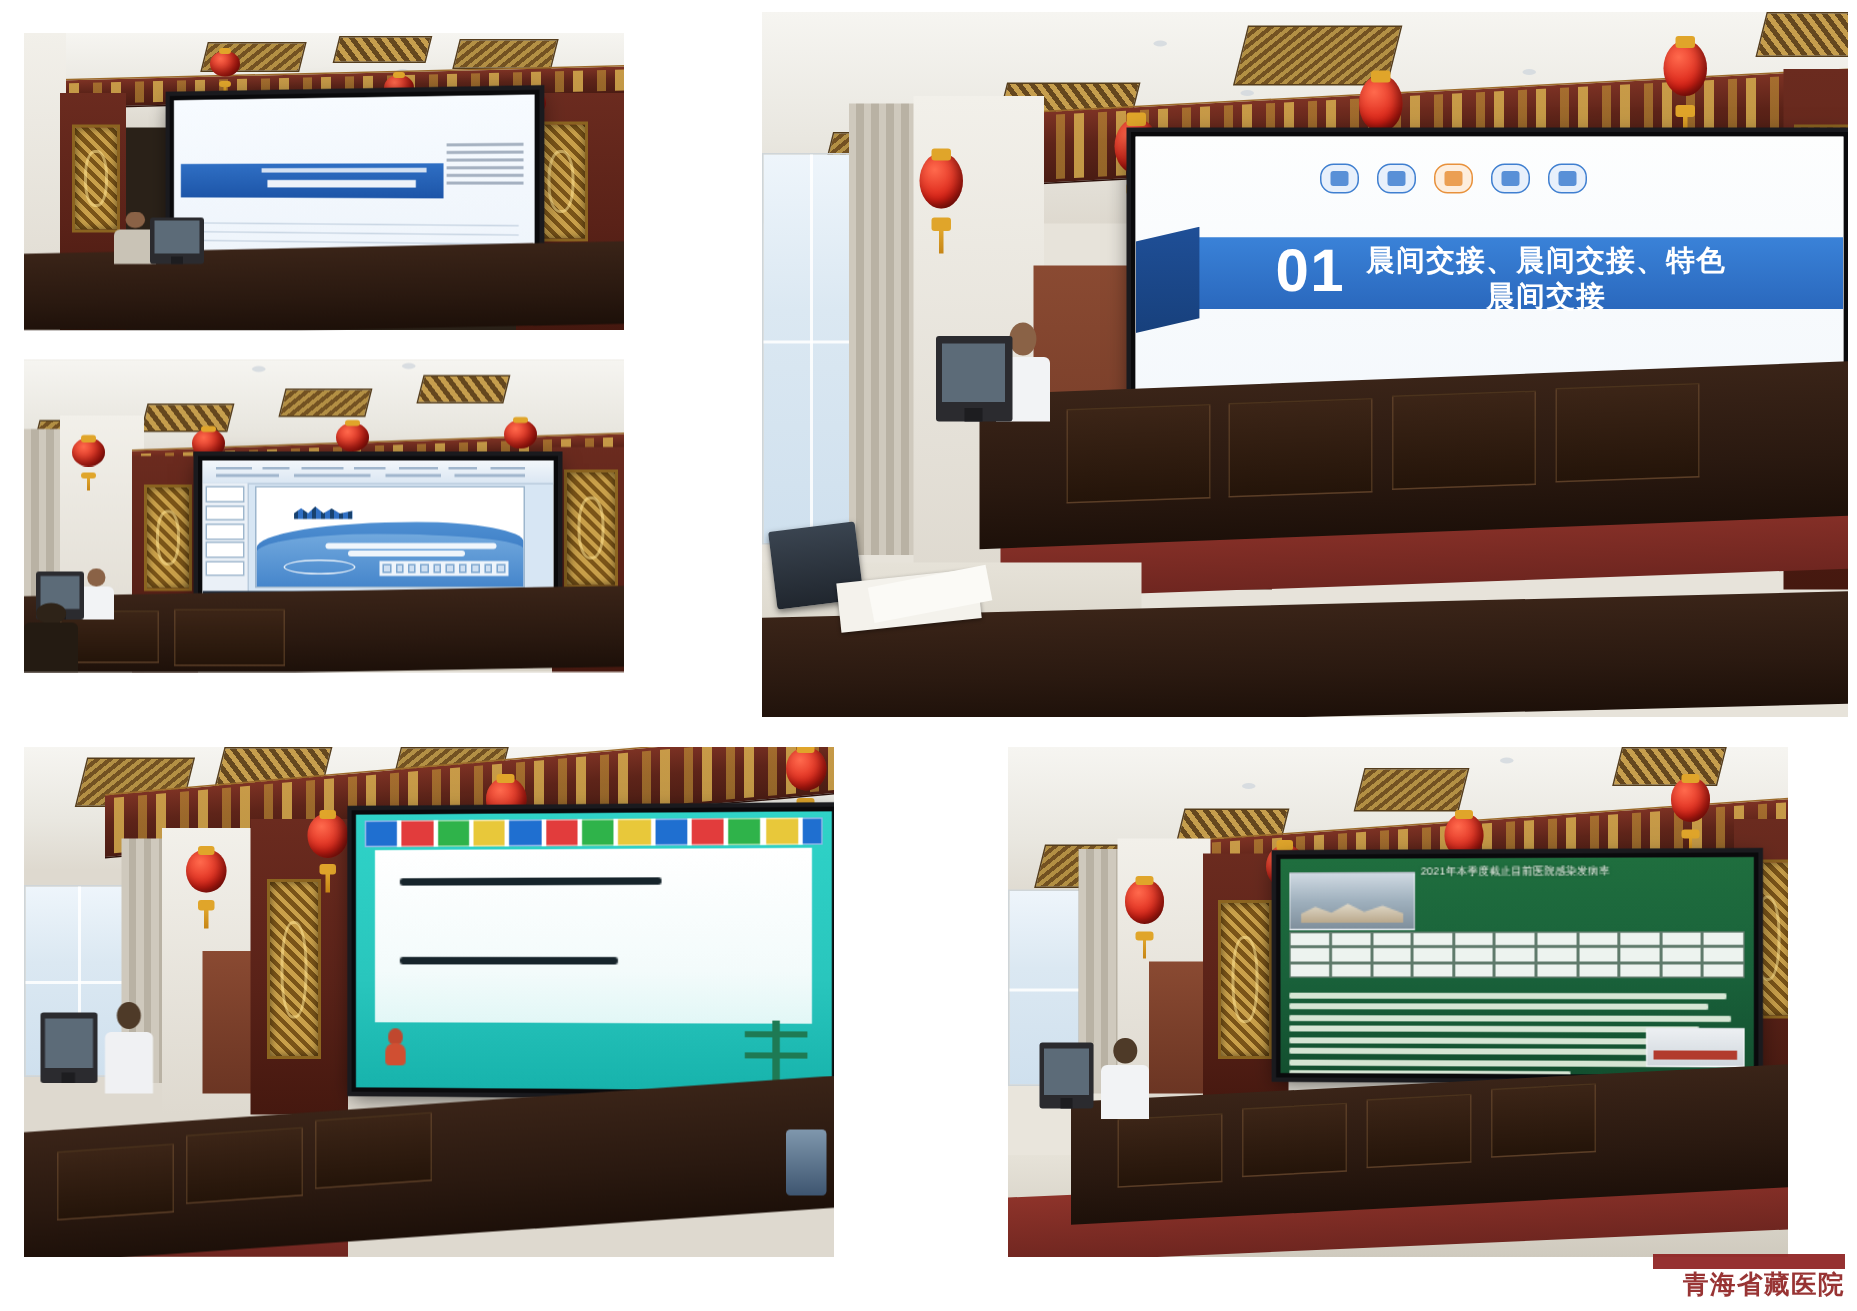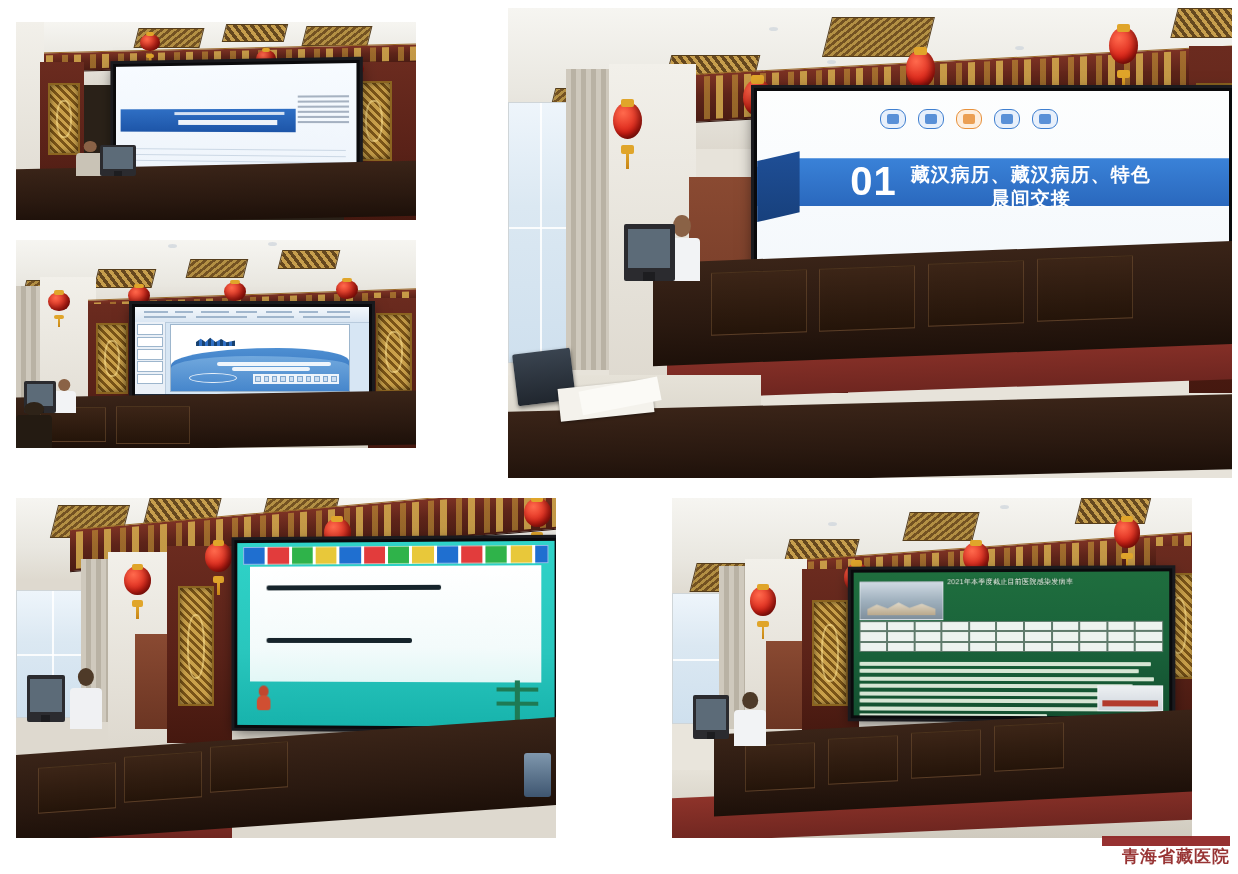--- a/index.html
+++ b/index.html
@@ -457,21 +457,21 @@
               <span class="ic"></span>
               <span class="ic accent"></span>
               <span class="ic"></span>
               <span class="ic"></span>
             </div>
             <div class="ribbonwrap">
               <div class="rb"></div>
               <div class="rb-dark"></div>
               <div class="num">01</div>
               <div class="head">
-                <span>藏汉病历、藏汉病历、特色</span><br>
+                <span>晨间交接、晨间交接、特色</span><br>
                 <span>晨间交接</span>
               </div>
             </div>
           </div>
         </div>
       </div>
 
       <div class="floor-red" style="left:22%;top:70%;width:78%;height:11%;transform:skewY(-2deg);"></div>
       <div class="dais" style="left:20%;top:52%;width:80%;height:22%;transform:skewY(-2.2deg);"></div>
       <div class="dais-panel" style="left:28%;top:56%;width:13%;height:13%;transform:skewY(-2deg);"></div>

